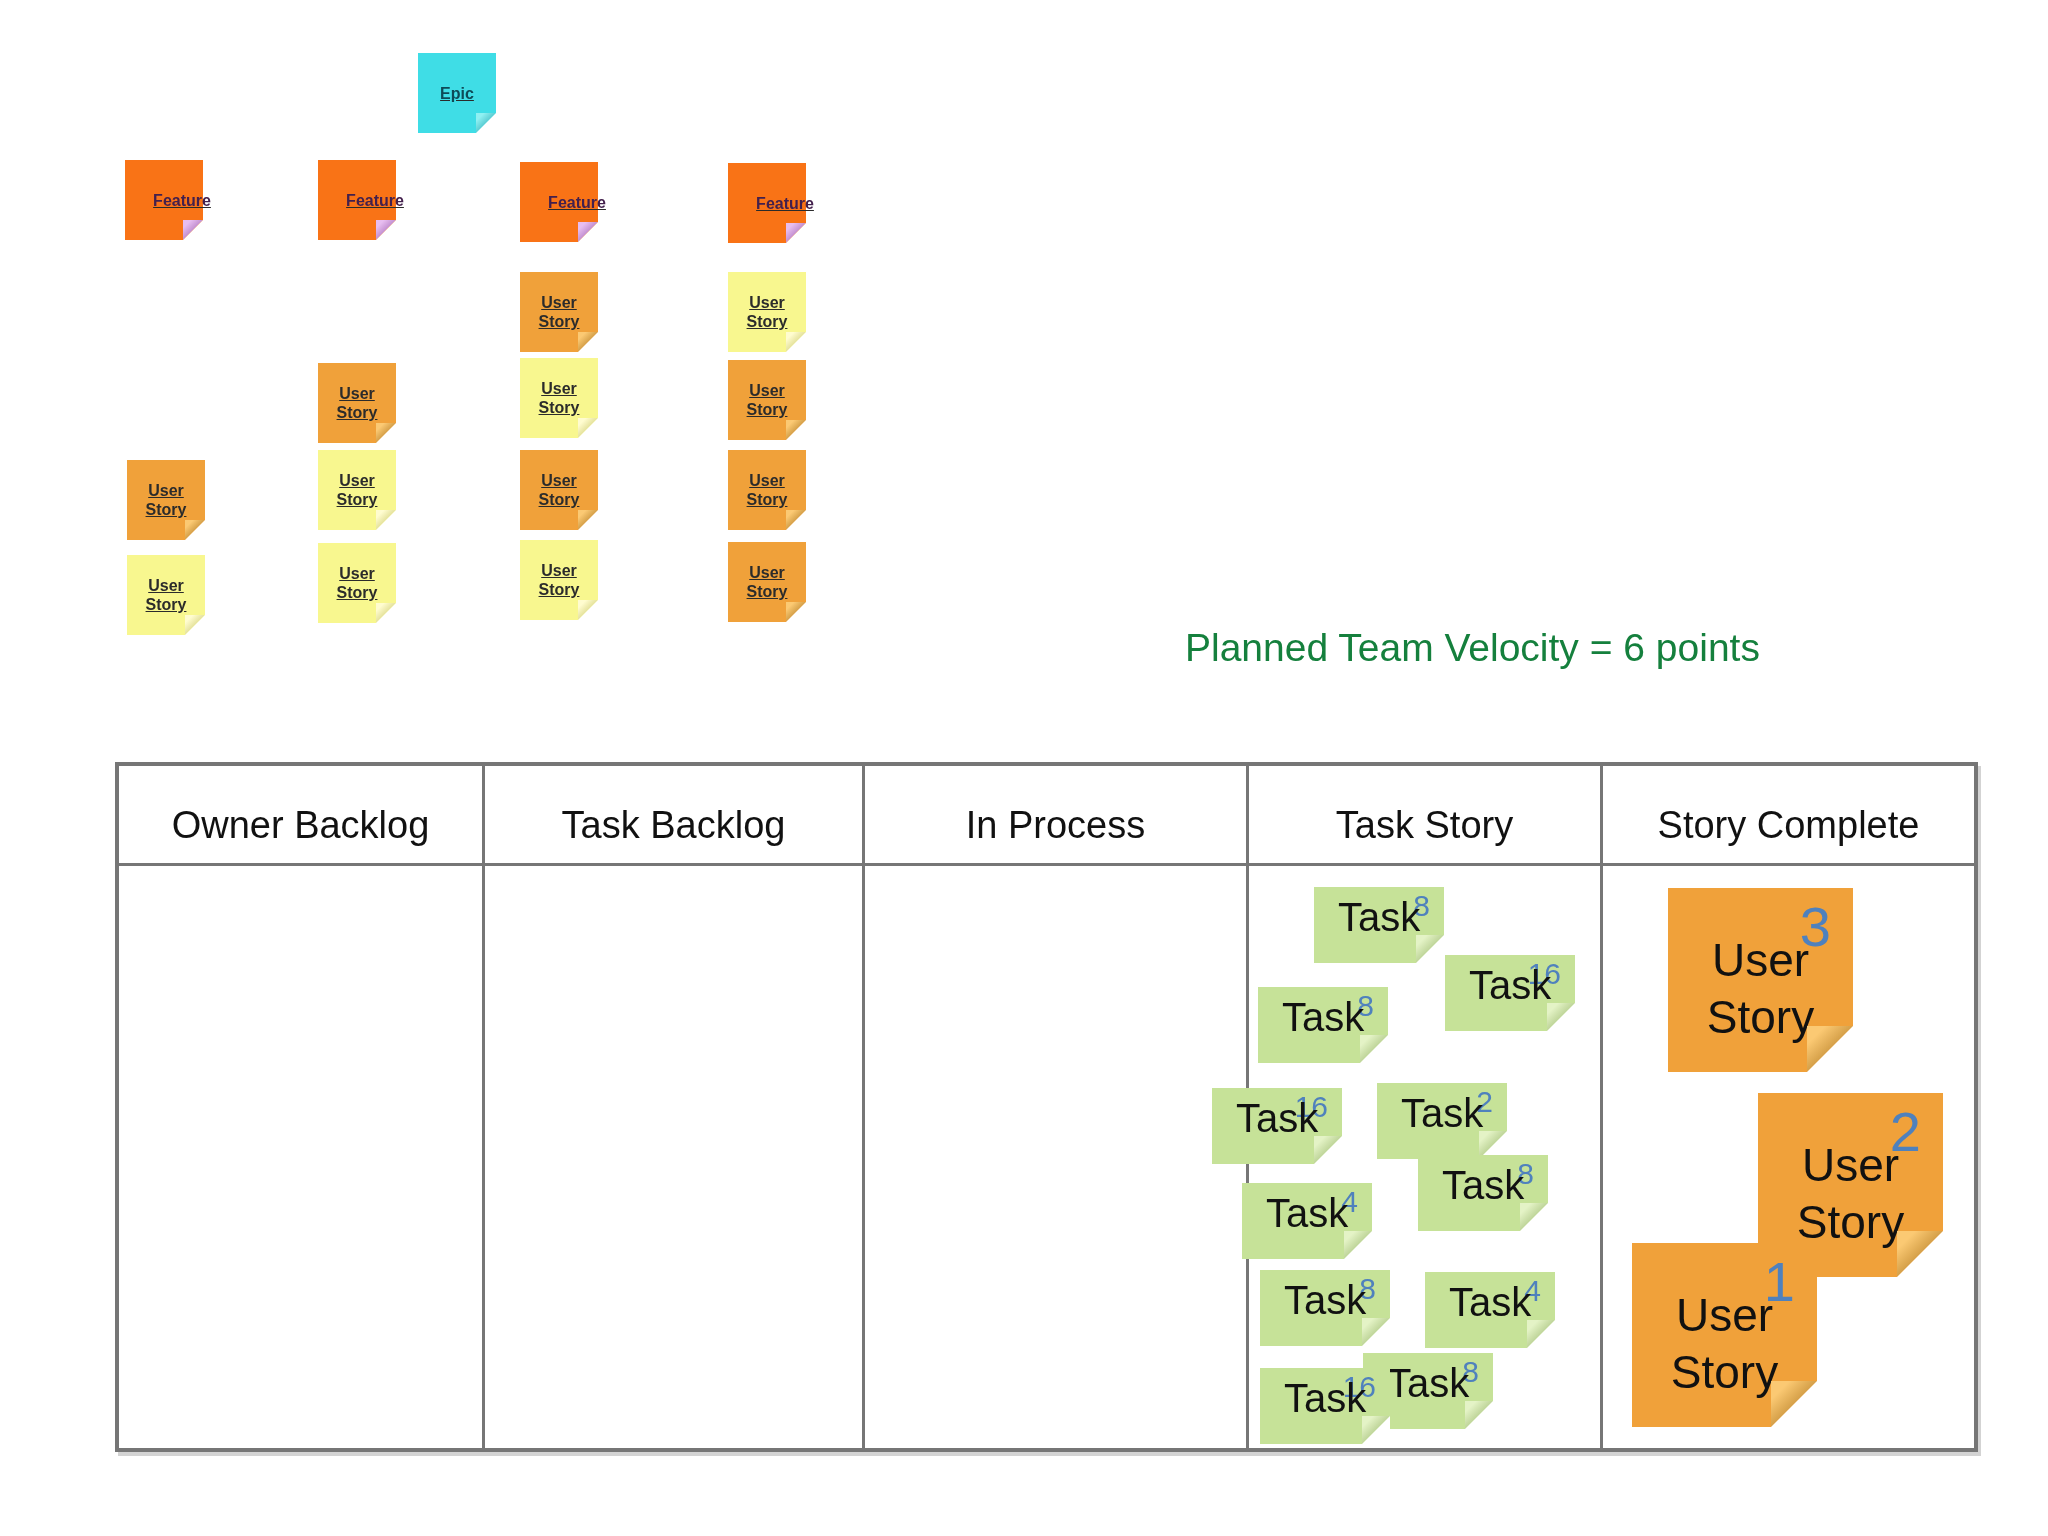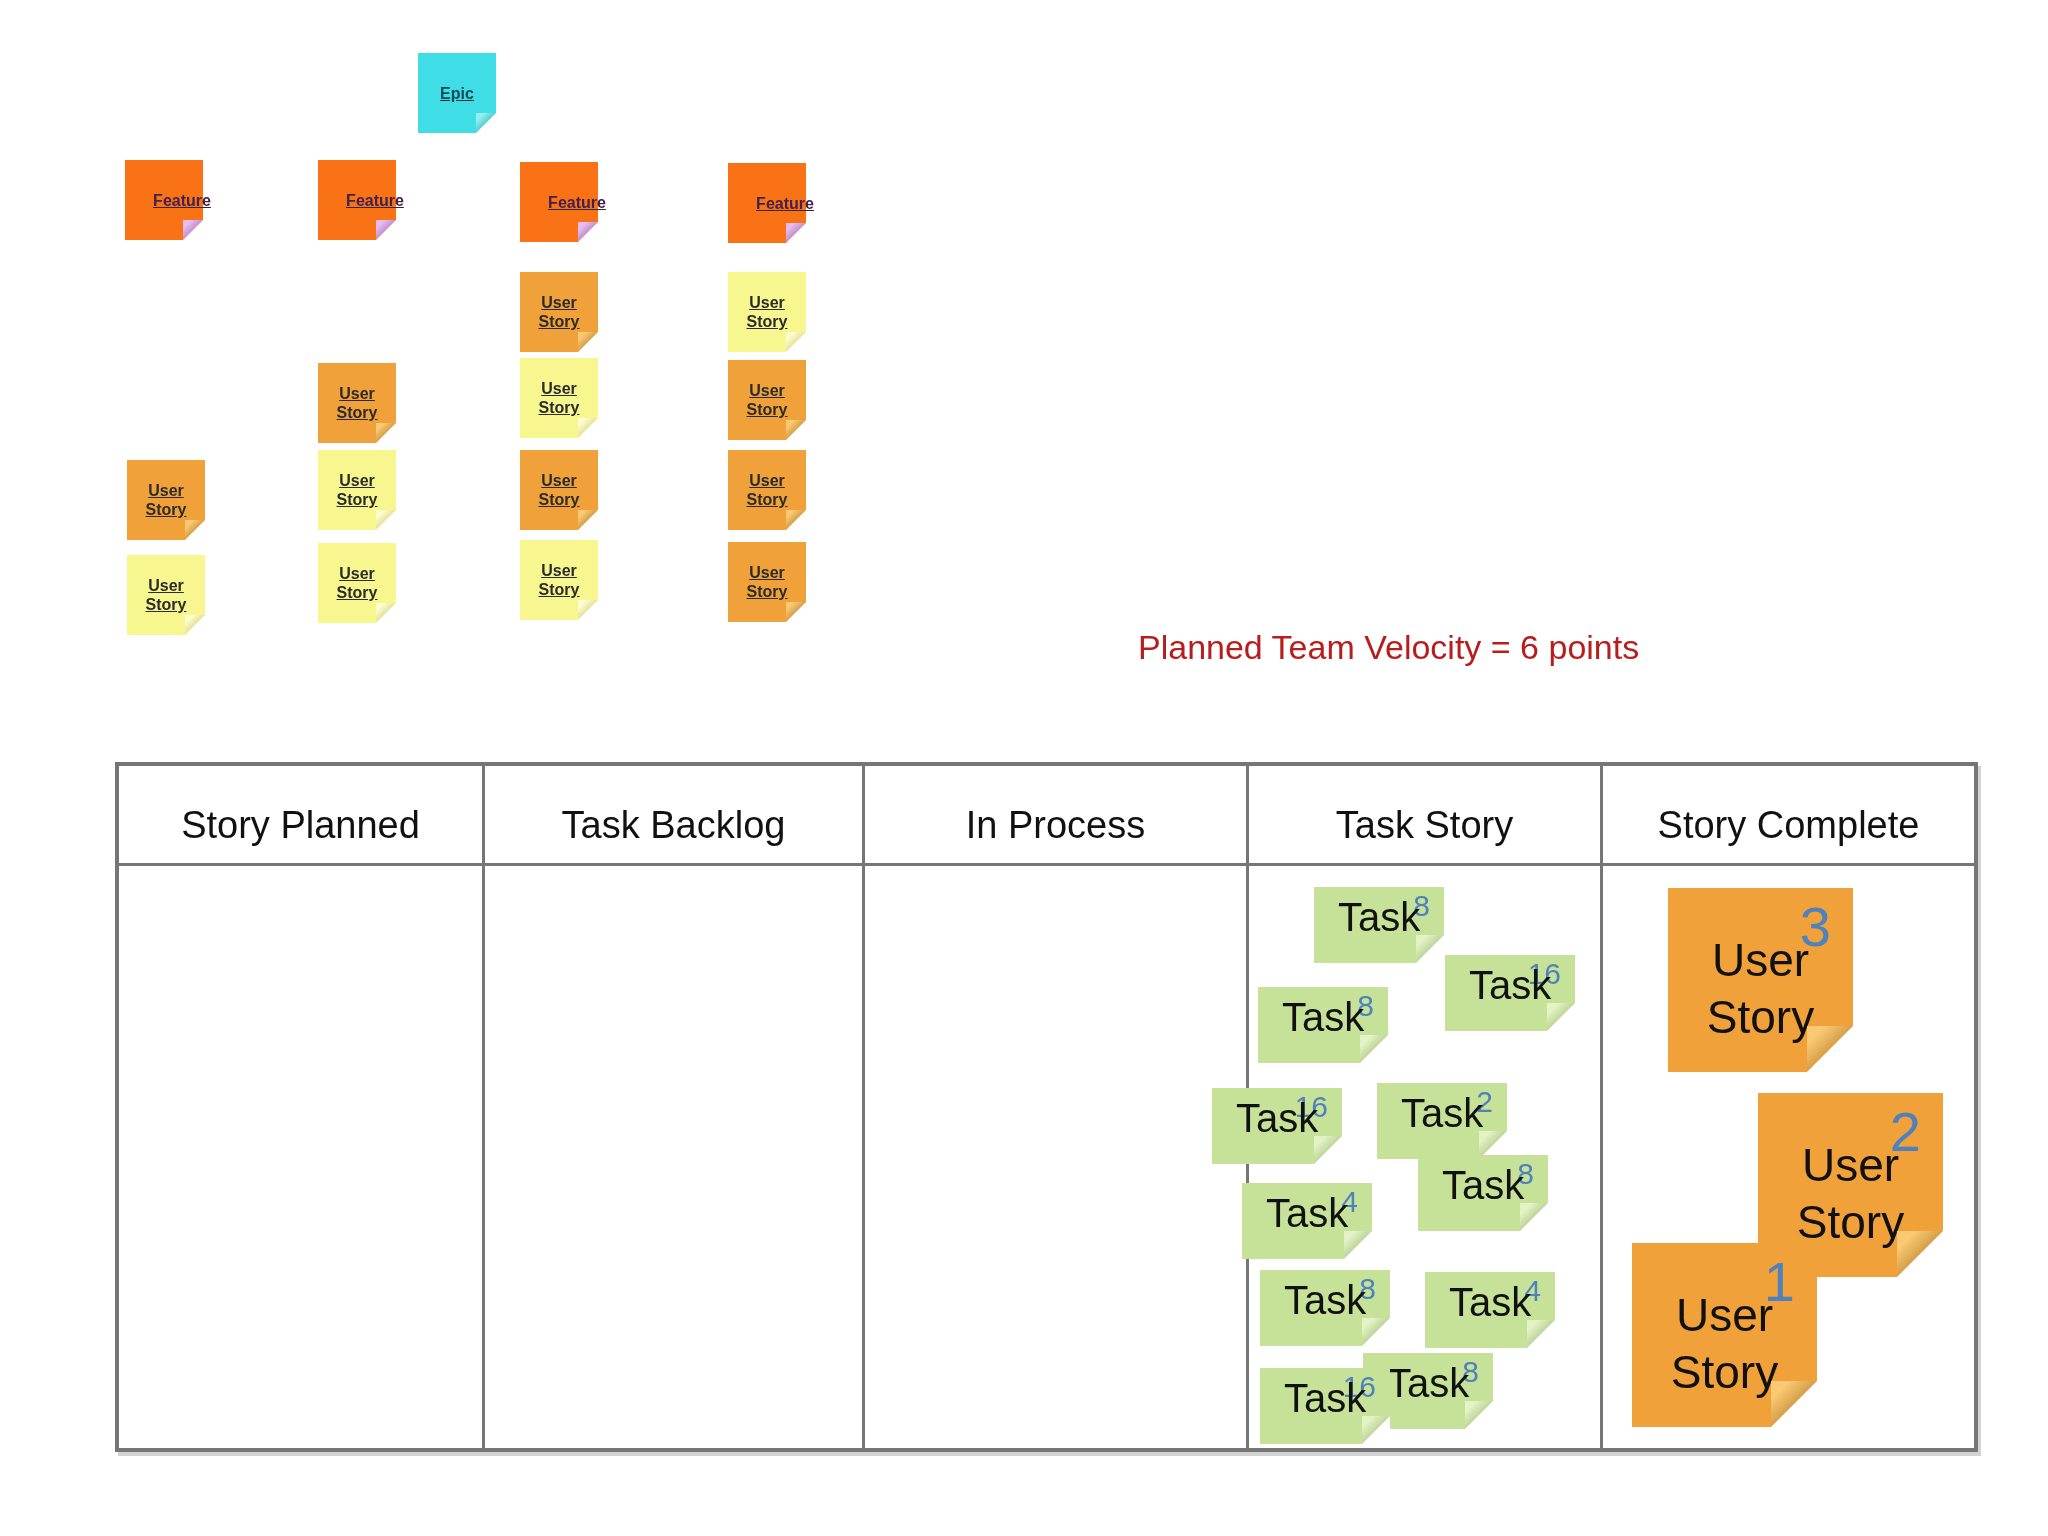--- a/index.html
+++ b/index.html
@@ -44,21 +44,21 @@
 
   
   .callout{position:absolute;left:1258px;top:44px;width:698px;height:214px;
            border:3px solid #808080;box-sizing:border-box;background:#fff;
            display:flex;align-items:center;justify-content:center;}
   .callout p{margin:0;width:640px;text-align:center;font-size:47px;line-height:64px;}
   .callout span[data-tone="light"]{color:#bdbdbd;}
   .callout span[data-tone="dark"]{color:#595959;}
 
   
-  .planning{position:absolute;left:1138px;top:612px;color:#b91c1c;font-size:34px;
+  .planning{position:absolute;left:1185px;top:612px;color:#15803d;font-size:39px;
             line-height:71px;white-space:nowrap;}
 
   
   .board{position:absolute;left:115px;top:762px;width:1863px;height:690px;
          box-sizing:border-box;border:4px solid #767676;display:flex;background:#fff;
          box-shadow:3px 4px 0 rgba(128,128,128,.35);}
   .bcol{box-sizing:border-box;border-right:3px solid #767676;display:flex;flex-direction:column;}
   .bcol:last-child{border-right:none;}
   .col-hdr{box-sizing:border-box;height:100px;border-bottom:3px solid #767676;
            display:flex;align-items:flex-end;justify-content:center;padding-bottom:16px;
@@ -72,21 +72,21 @@
 
 <div class="canvas">
 
 
   <div class="planning">
     <div>Planned Team Velocity = 6 points</div>
   </div>
 
   <div class="board">
     <div class="bcol" style="flex:0 0 366px;">
-      <div class="col-hdr">Story Planned</div>
+      <div class="col-hdr">Owner Backlog</div>
       <div class="col-body"></div>
     </div>
     <div class="bcol" style="flex:0 0 380px;">
       <div class="col-hdr">Task Backlog</div>
       <div class="col-body"></div>
     </div>
     <div class="bcol" style="flex:0 0 384px;justify-content:flex-end;">
       <div class="col-hdr">In Process</div>
       <div class="col-body"></div>
     </div>

